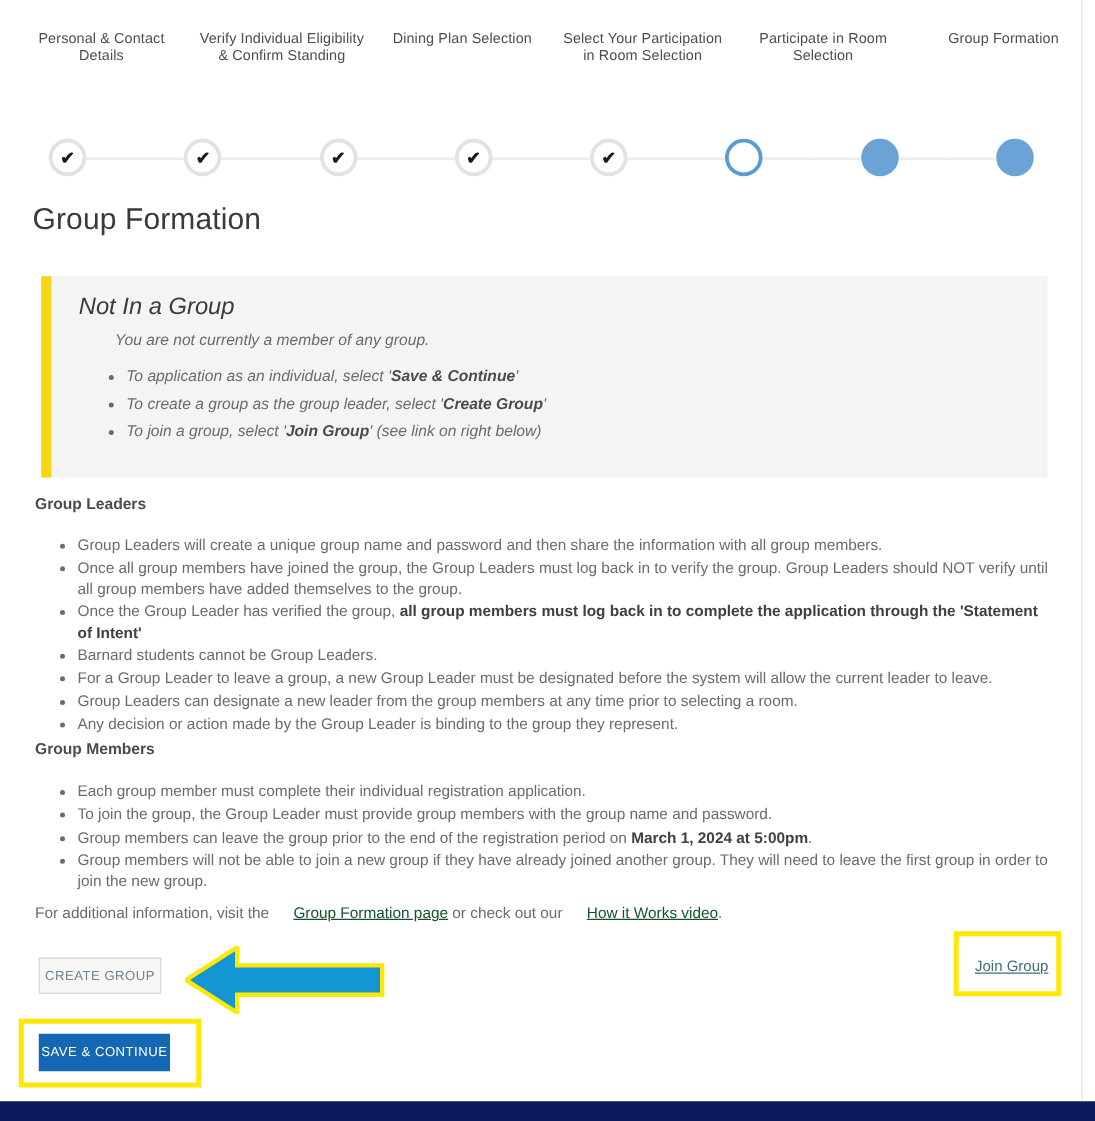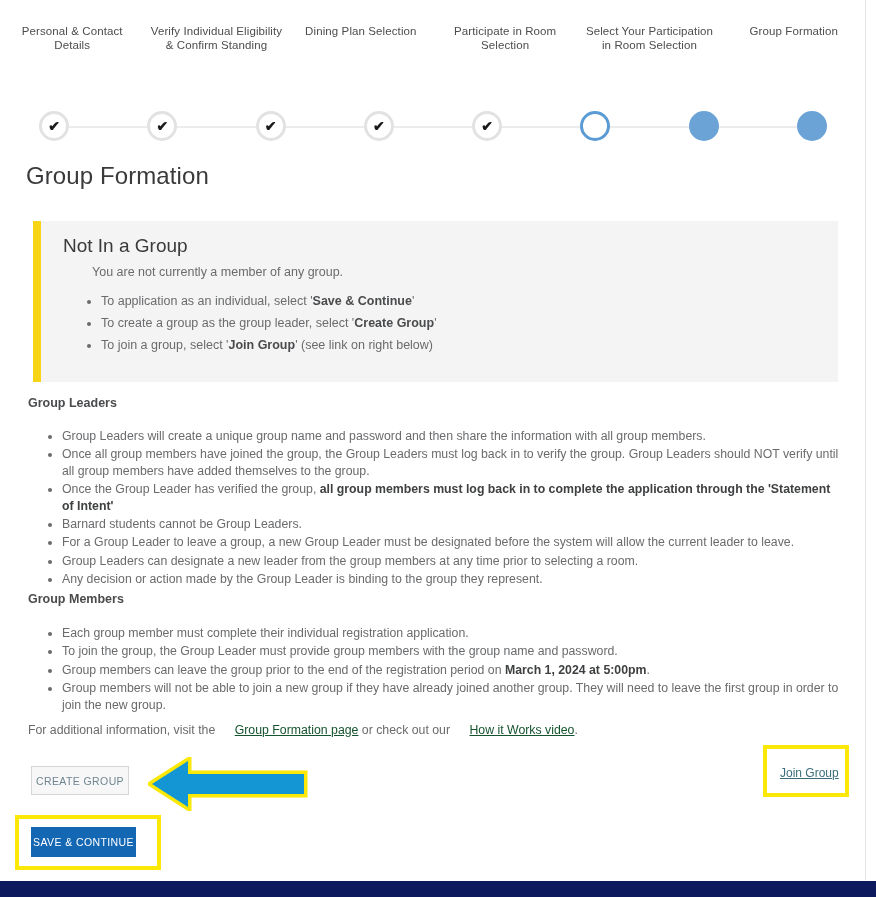--- a/index.html
+++ b/index.html
@@ -25,21 +25,21 @@
   }
   #bottom-bar {
     position: absolute;
     left: 0; top: 881px;
     width: 876px; height: 16px;
     background: #0e1a5e;
   }
 
   
   #stepper { position: absolute; left: 0; top: 0; width: 866px; height: 155px; }
-  .step-labels { position: absolute; left: 0; top: 24px; width: 866px; display: flex; }
+  .step-labels { position: absolute; left: 9px; top: 24px; width: 866px; display: flex; }
   .step-label {
     flex: 1 1 0;
     text-align: center;
     font-size: 11.5px;
     line-height: 14px;
     color: #4d4d4f;
     padding: 0 6px;
     letter-spacing: .1px;
   }
   .step-track { position: absolute; left: 0; top: 106px; width: 866px; height: 40px; display: flex; align-items: center; }
@@ -63,20 +63,21 @@
     font-size: 24px; font-weight: 400; color: #3a3a3c; letter-spacing: .1px;
   }
 
   
   #alert-box {
     position: absolute; left: 33px; top: 221px;
     width: 805px; min-height: 161px;
     background: #f4f4f4;
     border-left: 8px solid #f8d514;
     padding: 14px 20px 18px 22px;
+    font-style: italic;
   }
   #alert-box h2 { margin: 0 0 8px 0; font-size: 19px; font-weight: 400; color: #3a3a3c; }
   #alert-box .alert-sub { font-size: 12.5px; color: #6a6b6d; margin-bottom: 10px; margin-left: 29px; }
   #alert-box ul { margin: 12px 0 0 0; padding-left: 38px; }
   #alert-box li { font-size: 12.5px; color: #6a6b6d; line-height: 20px; margin-bottom: 2px; }
   #alert-box li b { color: #4a4b4d; font-weight: bold; }
 
   
   .section-head {
     position: absolute; left: 28px;
@@ -133,22 +134,22 @@
 </head>
 <body>
 
 <div id="page-frame">
 
   <div id="stepper">
     <div class="step-labels">
         <div class="step-label">Personal &amp; Contact Details</div>
         <div class="step-label">Verify Individual Eligibility &amp; Confirm Standing</div>
         <div class="step-label">Dining Plan Selection</div>
+        <div class="step-label">Select Your Participation in Room Selection</div>
         <div class="step-label">Participate in Room Selection</div>
-        <div class="step-label">Select Your Participation in Room Selection</div>
         <div class="step-label">Group Formation</div>
       </div>
     <div class="step-track">
         <div class="step-cell">
           <div class="node done">
             <span class="tick">✔</span>
           </div>
         </div>
         <div class="step-cell">
           <div class="node done">

